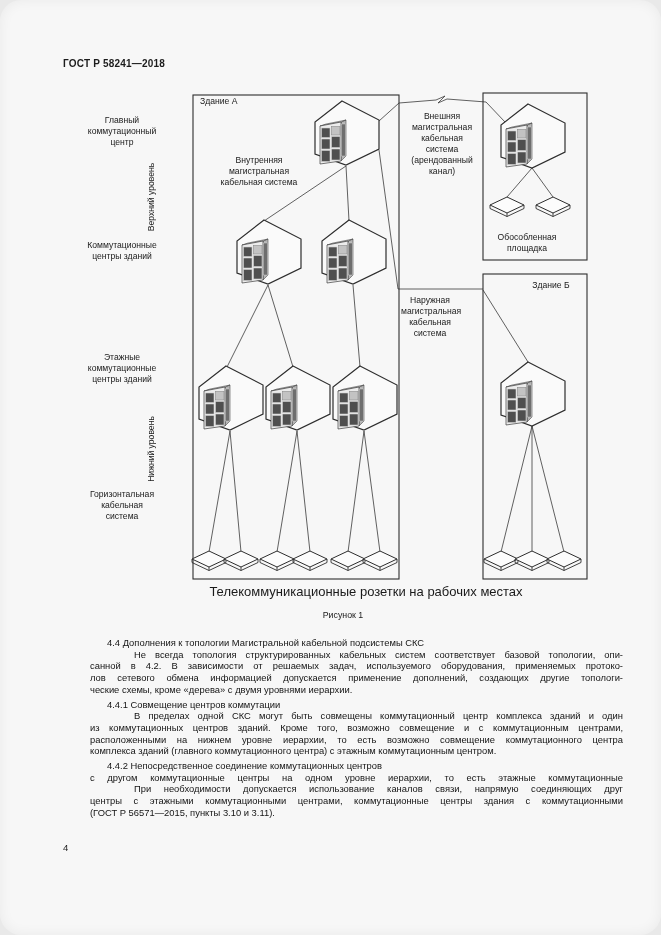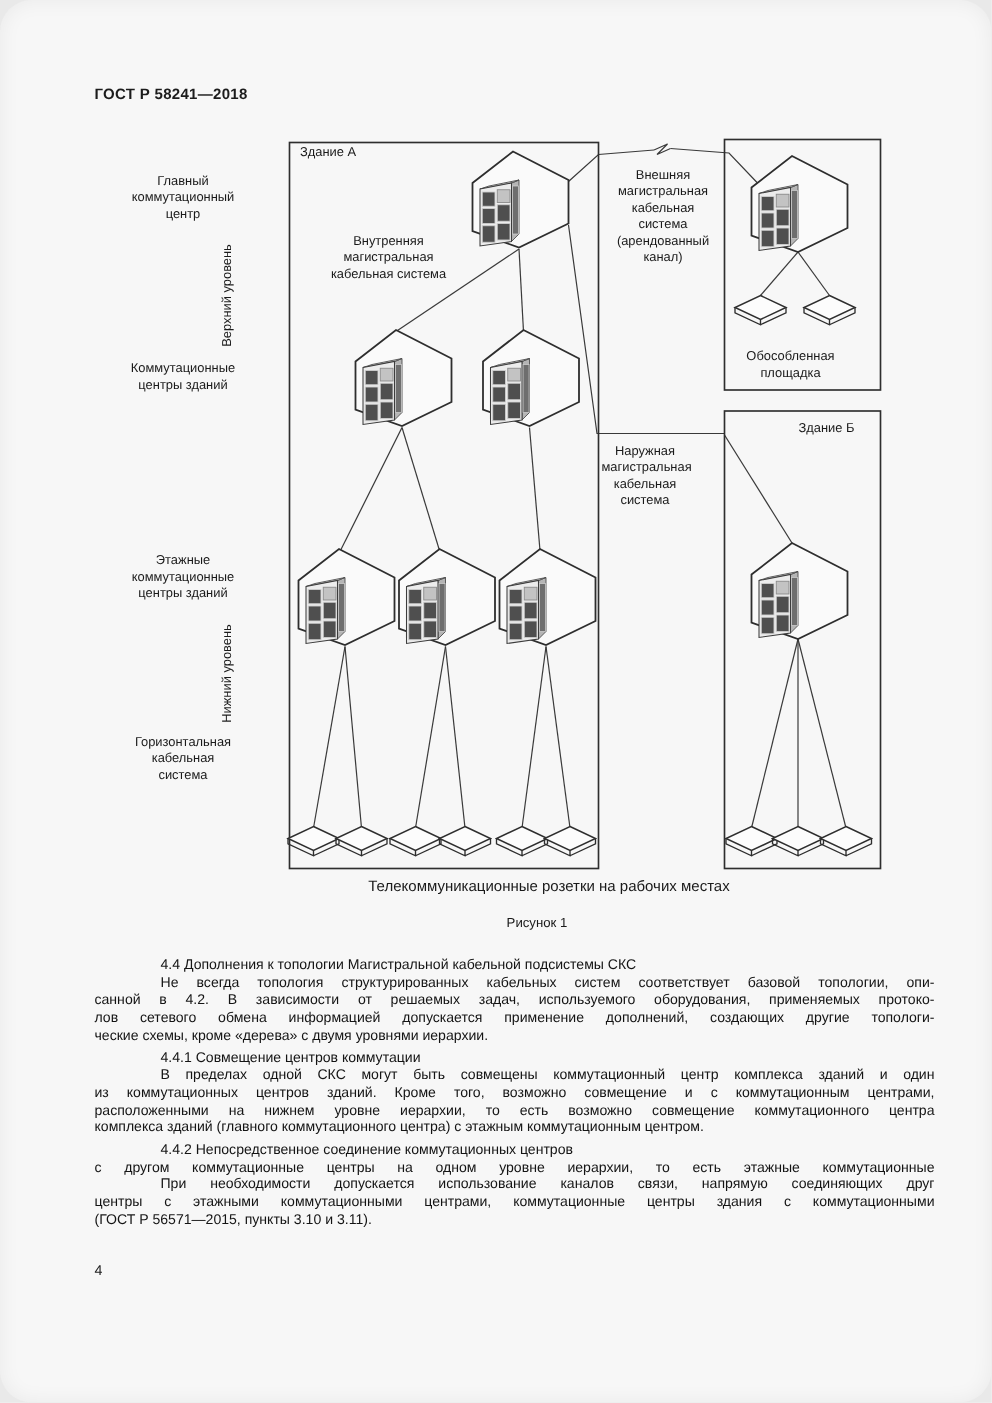--- a/index.html
+++ b/index.html
@@ -10,33 +10,33 @@
   svg.fig{position:absolute;left:0;top:0;}
   .lbl{position:absolute;font-size:8.6px;line-height:11px;color:#1a1a1a;
        white-space:pre-line;text-align:center;}
   .vlbl{position:absolute;font-size:8.6px;color:#1a1a1a;white-space:nowrap;
         transform:translate(-50%,-50%) rotate(-90deg);}
   #lbl-bldA{left:200px;top:96px;text-align:right;white-space:nowrap;}
   #lbl-bldB{left:516px;top:280px;width:70px;}
   #lbl-main{left:57px;top:115px;width:130px;}
   #lbl-upper{left:151px;top:197px;}
   #lbl-bcc{left:57px;top:240px;width:130px;}
-  #lbl-floor{left:57px;top:368px;width:130px;}
+  #lbl-floor{left:57px;top:352px;width:130px;}
   #lbl-lower{left:151px;top:449px;}
   #lbl-horiz{left:57px;top:489px;width:130px;}
   #lbl-internal{left:190px;top:155px;width:138px;}
   #lbl-external{left:401px;top:111px;width:82px;}
   #lbl-outdoor{left:401px;top:295px;width:58px;}
   #lbl-isolated{left:483px;top:232px;width:88px;}
-  #caption-outlets{left:180px;top:586px;width:372px;font-size:10px;}
-  #caption-fig{left:158px;top:610px;width:400px;font-size:8.8px;}
+  #caption-outlets{left:180px;top:586px;width:372px;font-size:13px;}
+  #caption-fig{left:143px;top:610px;width:400px;font-size:8.8px;}
   .body-text{position:absolute;left:63px;top:634px;width:560px;
              font-size:9.4px;line-height:11.7px;color:#141414;}
   .bh{font-weight:normal;text-indent:44px;margin-top:3px;}
-  .jline{text-align:justify;text-align-last:justify;}
+  .jline{text-align:justify;text-align-last:justify;margin-left:27px;}
   .jline.first{text-indent:44px;}
   .jline.last{text-align-last:auto;}
   .pgnum{position:absolute;left:63px;top:842px;font-size:9.5px;}
 </style>
 </head>
 <body>
 
 <div class="page">
 
   <div class="hdr">ГОСТ Р 58241—2018</div>

